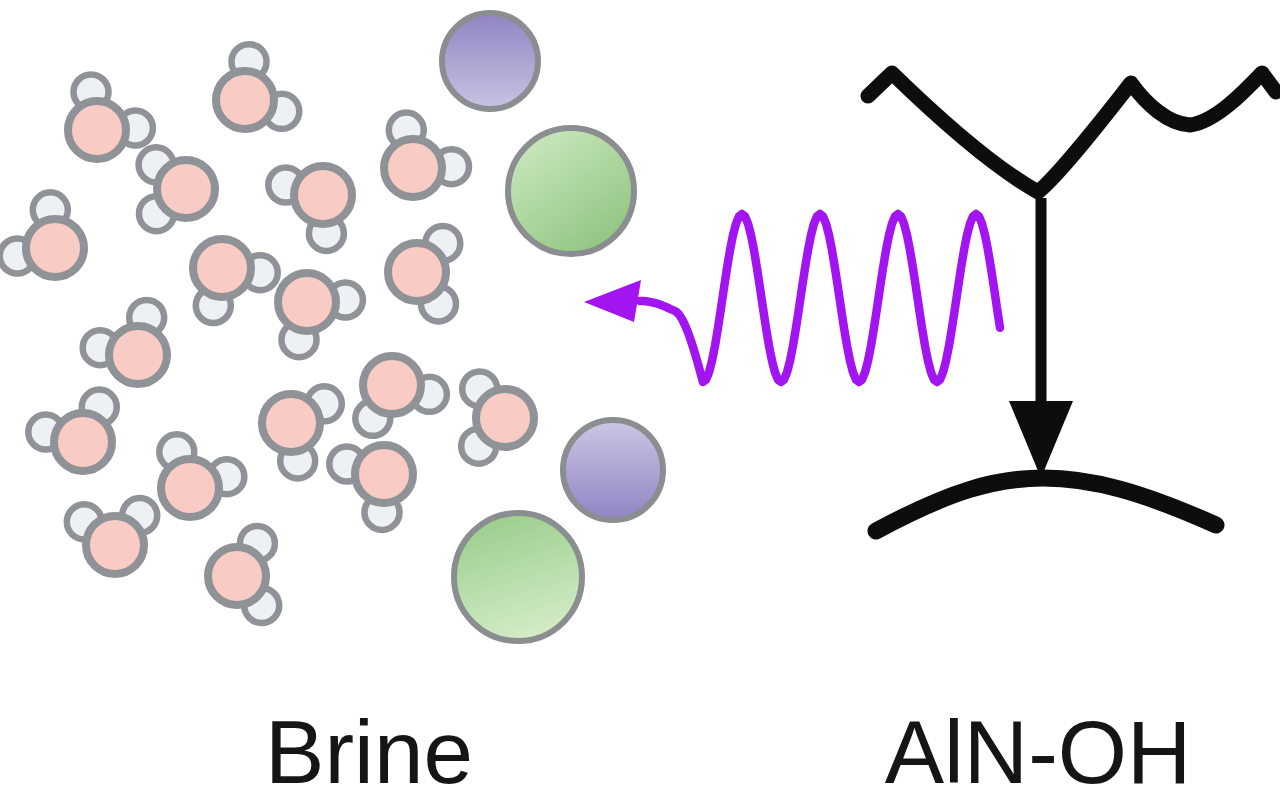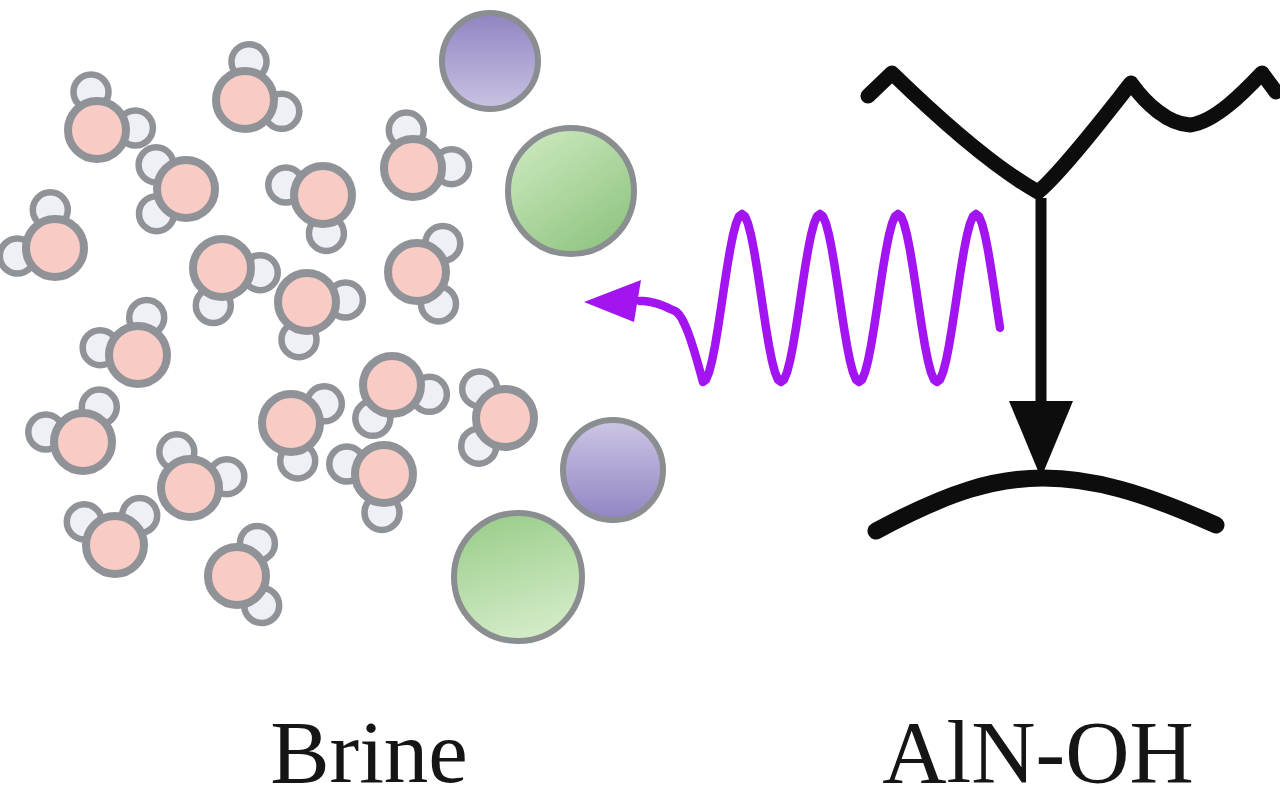--- a/index.html
+++ b/index.html
@@ -1,17 +1,17 @@
 <!DOCTYPE html>
 <html><head>
 <meta charset="utf-8">
 <style>
   html,body{margin:0;padding:0;background:#ffffff;}
   #figure{position:relative;width:1280px;height:788px;background:#ffffff;overflow:hidden;
-          font-family:Liberation Serif, serif;}
+          font-family:Liberation Sans, sans-serif;}
   #scene{position:absolute;left:0;top:0;}
   .fig-label{position:absolute;top:708px;font-size:89px;line-height:1;font-weight:400;
              color:#151515;text-align:center;white-space:nowrap;}
   #brine-label{left:219px;width:300px;}
   #alnoh-label{left:858px;width:360px;}
 </style>
 </head>
 <body>
 
 <div id="figure">

